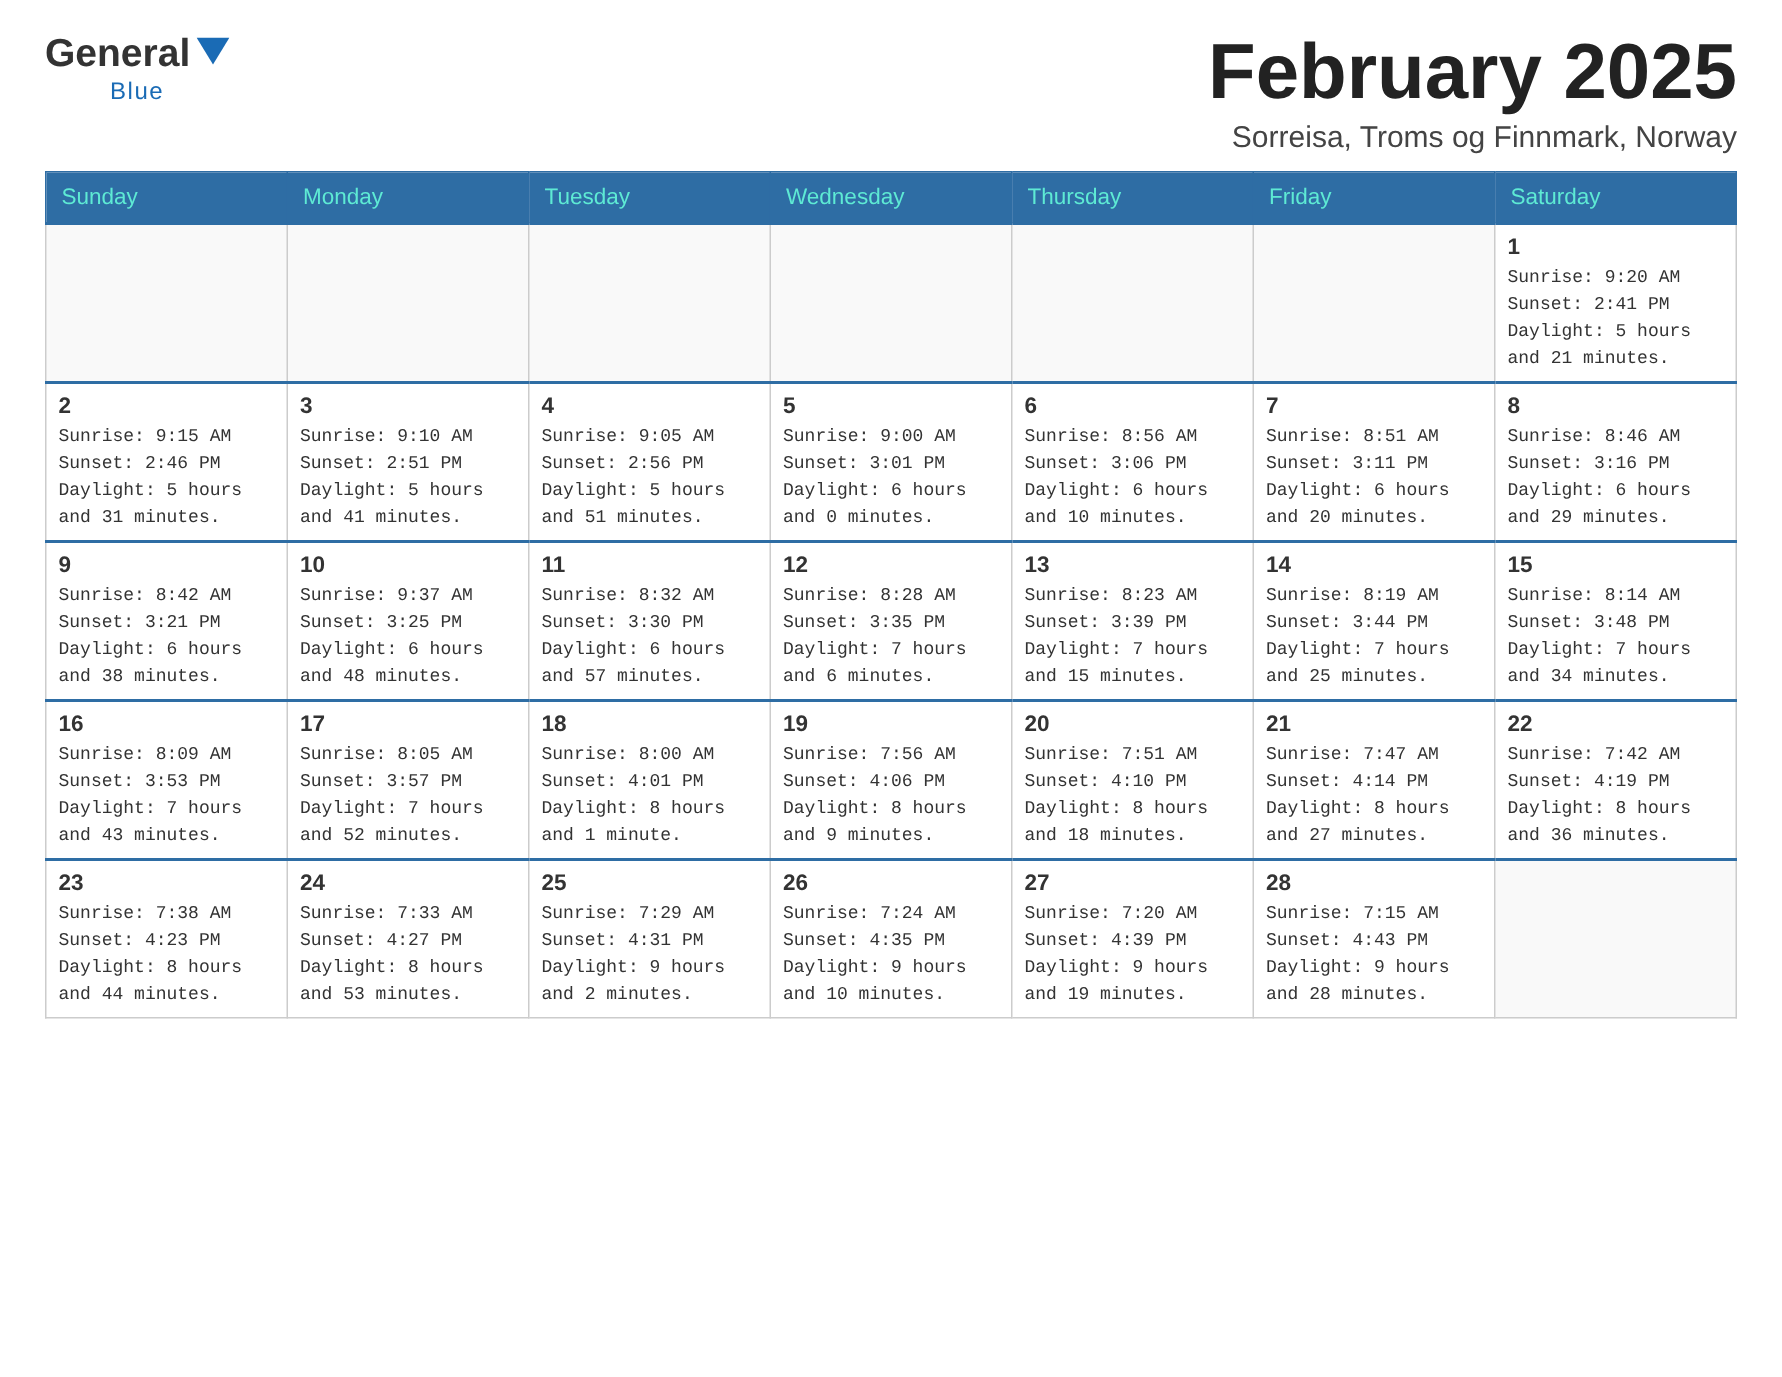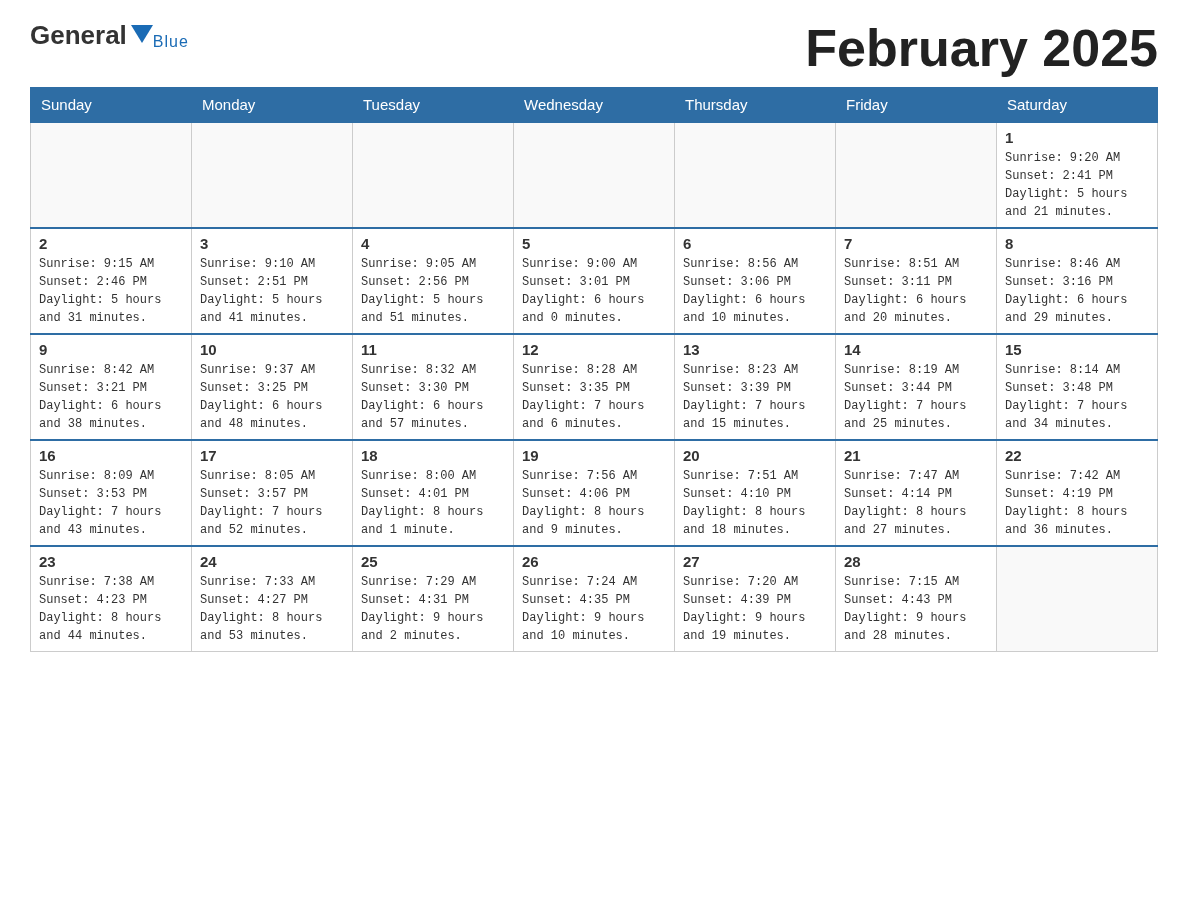--- a/index.html
+++ b/index.html
@@ -11,22 +11,22 @@
       min-height: 918px;
     }
     .header {
       display: flex;
       justify-content: space-between;
       align-items: flex-start;
       margin-bottom: 10px;
     }
     .logo {
       display: flex;
-      flex-direction: row;
-      align-items: flex-end;
+      flex-direction: column;
+      align-items: center;
     }
     .logo-line {
       color: #1a6bb5;
       font-size: 16px;
       font-weight: normal;
       margin-top: 2px;
       letter-spacing: 1px;
     }
     .title-section {
       text-align: right;
@@ -43,21 +43,21 @@
       color: #444;
       margin-top: 4px;
     }
     .calendar {
       width: 100%;
       border-collapse: collapse;
       margin-top: 10px;
     }
     .calendar th {
       background-color: #2e6da4;
-      color: #ffffff;
+      color: #5eead4;
       font-size: 15px;
       font-weight: normal;
       padding: 8px 10px;
       text-align: left;
       border: 1px solid #2e6da4;
     }
     .calendar td {
       vertical-align: top;
       border: 1px solid #ccc;
       padding: 6px 8px;
@@ -104,20 +104,21 @@
     <div class="logo-wrapper">
       <span class="logo-general">General</span>
       <svg width="22" height="22" viewBox="0 0 22 22">
         <polygon points="0,0 22,0 11,18" fill="#1a6bb5"></polygon>
       </svg>
     </div>
     <div class="logo-line">Blue</div>
   </div>
   <div class="title-section">
     <div class="month-title">February 2025</div>
+    <div class="location">Sorreisa, Troms og Finnmark, Norway</div>
   </div>
 </div>
 
 <table class="calendar">
   <thead>
     <tr>
       <th>Sunday</th>
       <th>Monday</th>
       <th>Tuesday</th>
       <th>Wednesday</th>

